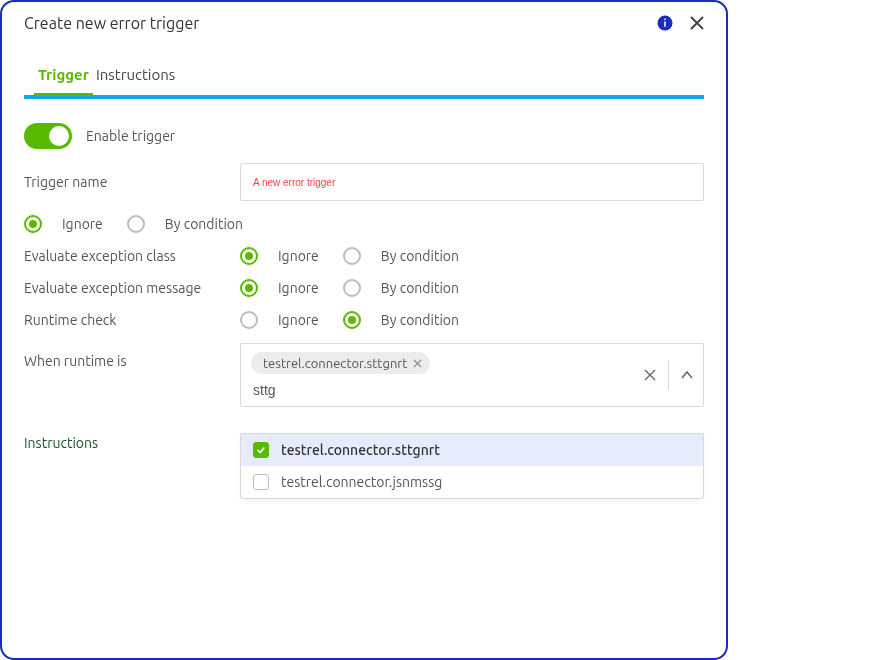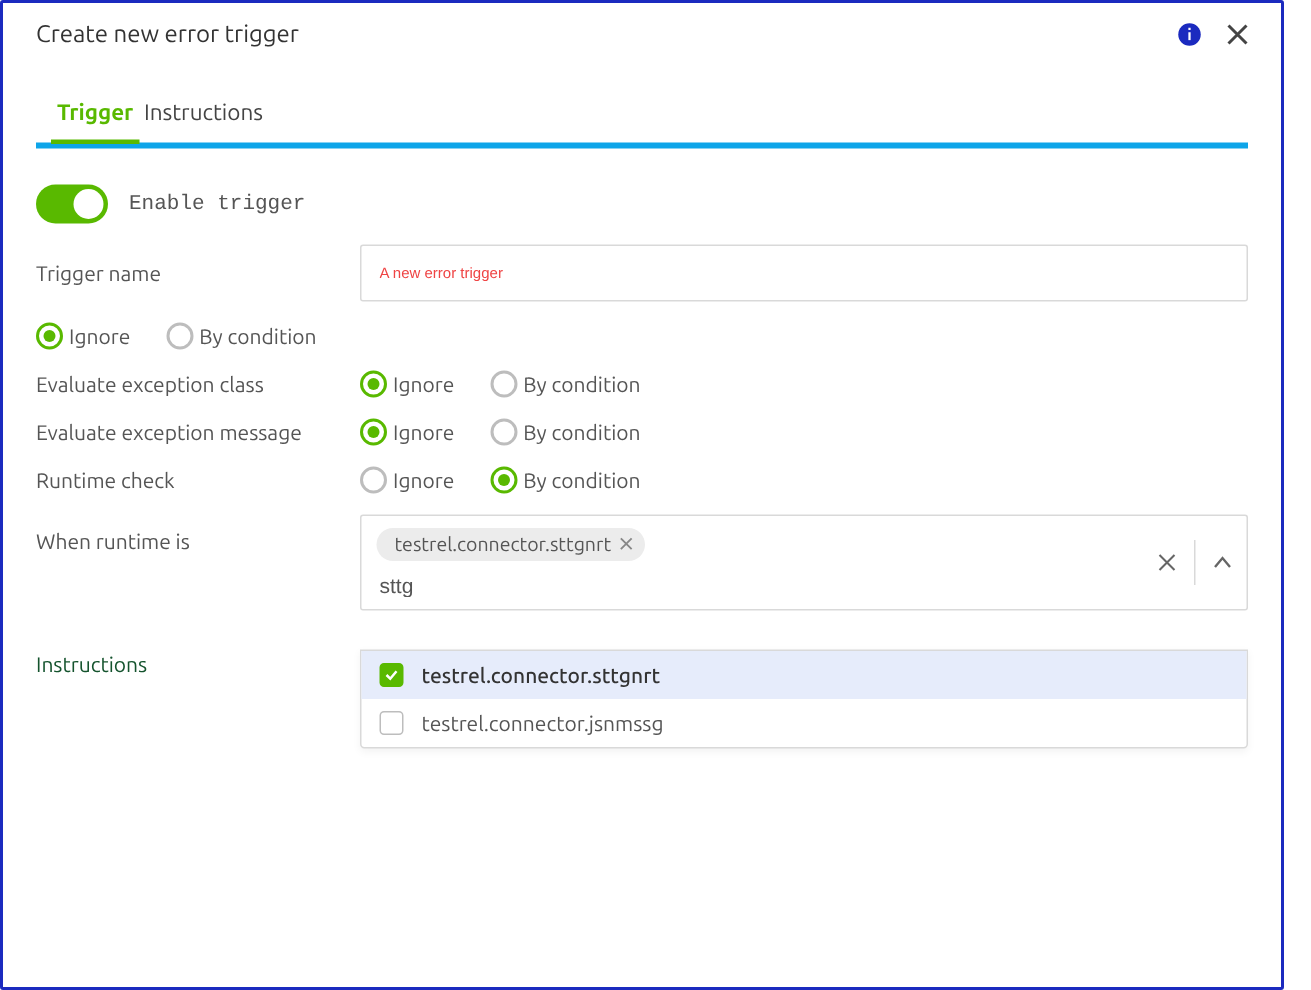--- a/index.html
+++ b/index.html
@@ -5,23 +5,23 @@
   * { box-sizing: border-box; }
   html, body {
     margin: 0; padding: 0;
     width: 874px; height: 660px;
     font-family: "Segoe UI", "Ubuntu", "Noto Sans", Arial, sans-serif;
     font-size: 14px;
     color: #333;
     background: #fff;
   }
   .dialog {
-    width: 856px; height: 660px;
+    width: 728px; height: 660px;
     border: 2px solid #1b2abf;
-    border-radius: 2px;
+    border-radius: 14px;
     background: #fff;
     display: flex; flex-direction: column;
     overflow: hidden;
     position: relative;
   }
   .titlebar {
     display: flex; align-items: center;
     padding: 10px 18px 6px 22px;
     font-size: 16px;
     color: #333;
@@ -87,38 +87,38 @@
     position: relative;
     cursor: pointer;
   }
   .toggle .knob {
     position: absolute;
     top: 3px; right: 3px;
     width: 20px; height: 20px;
     background: #fff;
     border-radius: 50%;
   }
-  .toggle-label { color: #555; font-family: Liberation Mono, monospace; }
+  .toggle-label { color: #555; }
 
   
   .text-input {
     width: 100%;
     height: 38px;
     border: 1px solid #d9d9d9;
     border-radius: 2px;
     padding: 0 12px;
     font-size: 10px;
     color: #ef4444;
     outline: none;
   }
 
   
   .radio-group { display: flex; gap: 24px; align-items: center; }
   .radio {
-    display: inline-flex; align-items: center; gap: 4px;
+    display: inline-flex; align-items: center; gap: 20px;
     cursor: pointer;
     color: #555;
   }
   .radio .dot {
     width: 18px; height: 18px;
     border: 2px solid #bdbdbd;
     border-radius: 50%;
     position: relative;
   }
   .radio.selected .dot { border-color: #59b900; }

